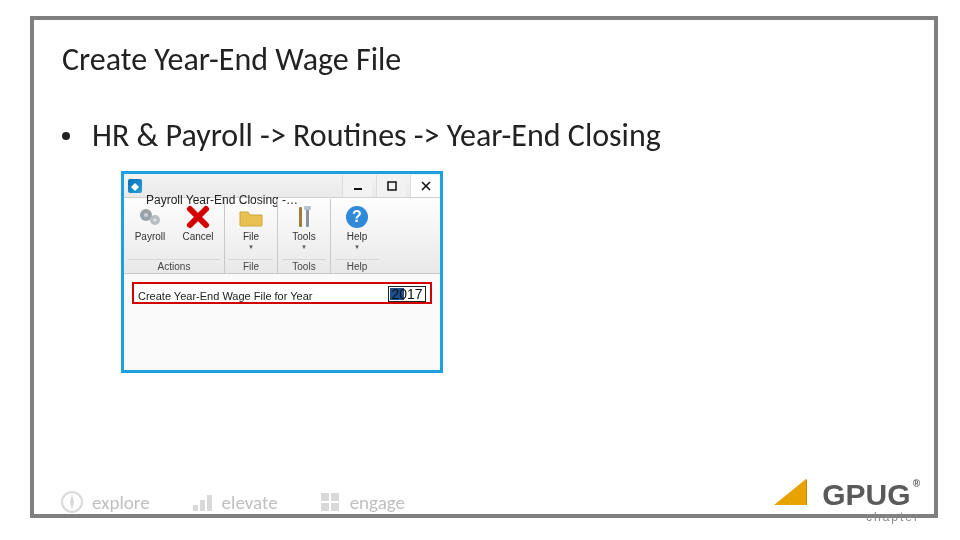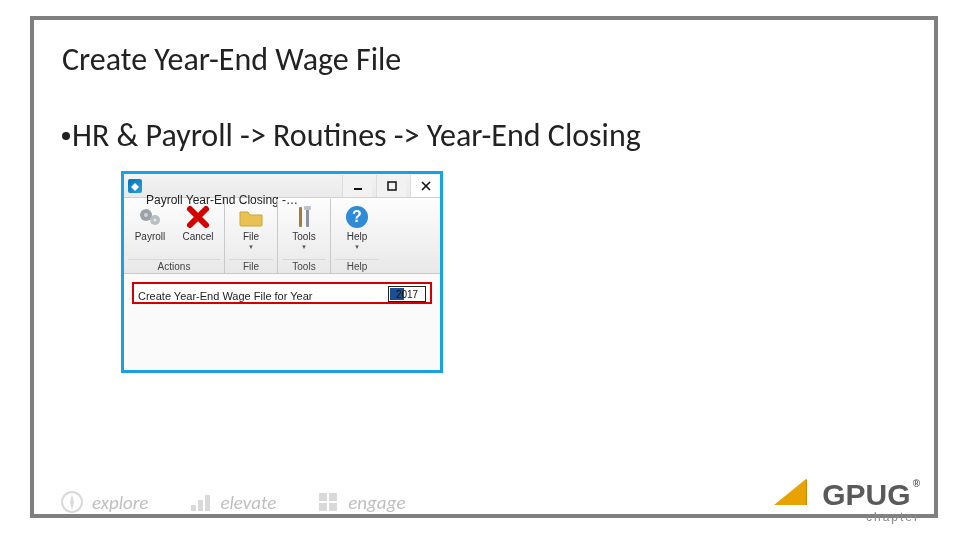--- a/index.html
+++ b/index.html
@@ -21,21 +21,21 @@
   .title {
     position: absolute;
     top: 40px; left: 62px;
     font-size: 32px;
     color: #222;
     font-weight: 400;
   }
   .bullet-row {
     position: absolute;
     top: 116px; left: 62px;
-    display: flex; align-items: center; gap: 0;
+    display: flex; align-items: center; gap: 20px;
     font-size: 32px;
     color: #222;
   }
   .bullet-dot {
     width: 8px; height: 8px; border-radius: 50%;
     background: #222; display: inline-block;
     margin-right: 2px;
   }
   
   .gp-window {
@@ -130,38 +130,37 @@
   }
   .redbox .field-label {
     font-size: 11px; color: #222;
     white-space: nowrap;
     flex: 1;
   }
   .yearbox {
     width: 38px; height: 16px;
     border: 1px solid #222;
     background: #fff;
-    font-size: 10px;
+    font-size: 14px;
     display: flex; align-items: center; justify-content: center;
     position: relative;
   }
   .yearbox .hiblock {
     position: absolute; left: 1px; top: 1px; bottom: 1px;
     width: 14px; background: #1b4f8f;
   }
   .yearbox span { position: relative; z-index: 1; color: #111; }
   
   .footer {
     position: absolute;
     bottom: 26px; left: 60px; right: 40px;
     display: flex; align-items: center; gap: 40px;
     color: #bfbfbf;
     font-size: 19px;
     font-weight: 500;
-    font-style: italic;
   }
   .footer .f-item { display: flex; align-items: center; gap: 8px; }
   .f-icon { width: 24px; height: 24px; display: flex; align-items: center; justify-content: center; }
   .logo {
     position: absolute;
     right: 40px; bottom: 28px;
     display: flex; align-items: baseline; gap: 14px;
   }
   .logo .tri {
     width: 0; height: 0;

